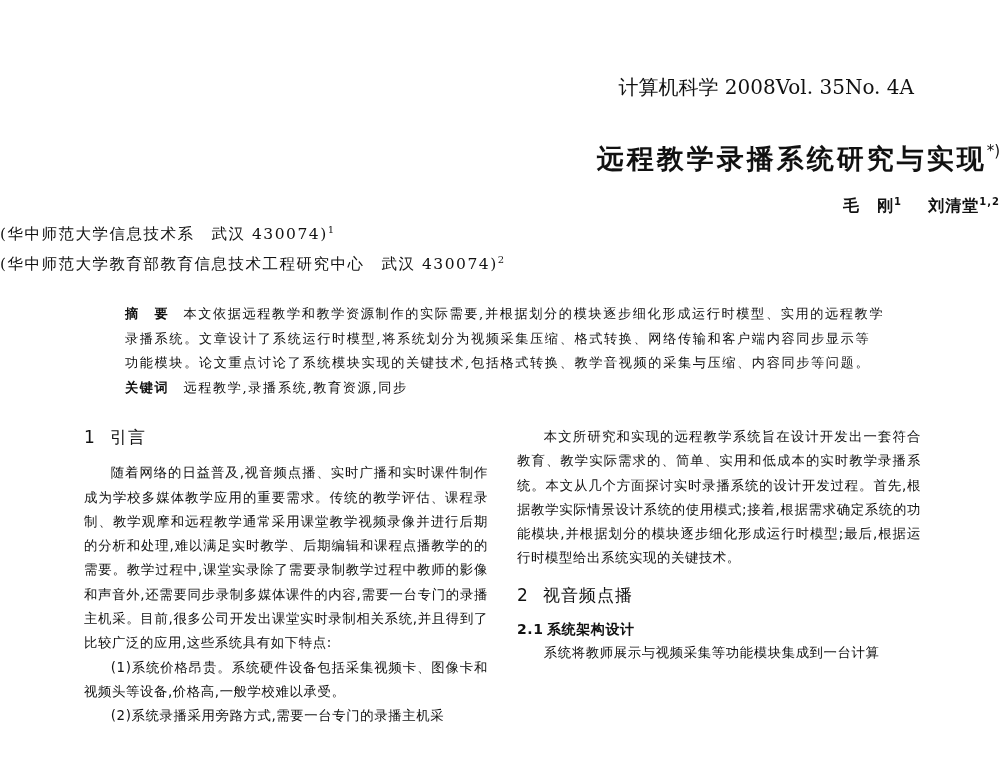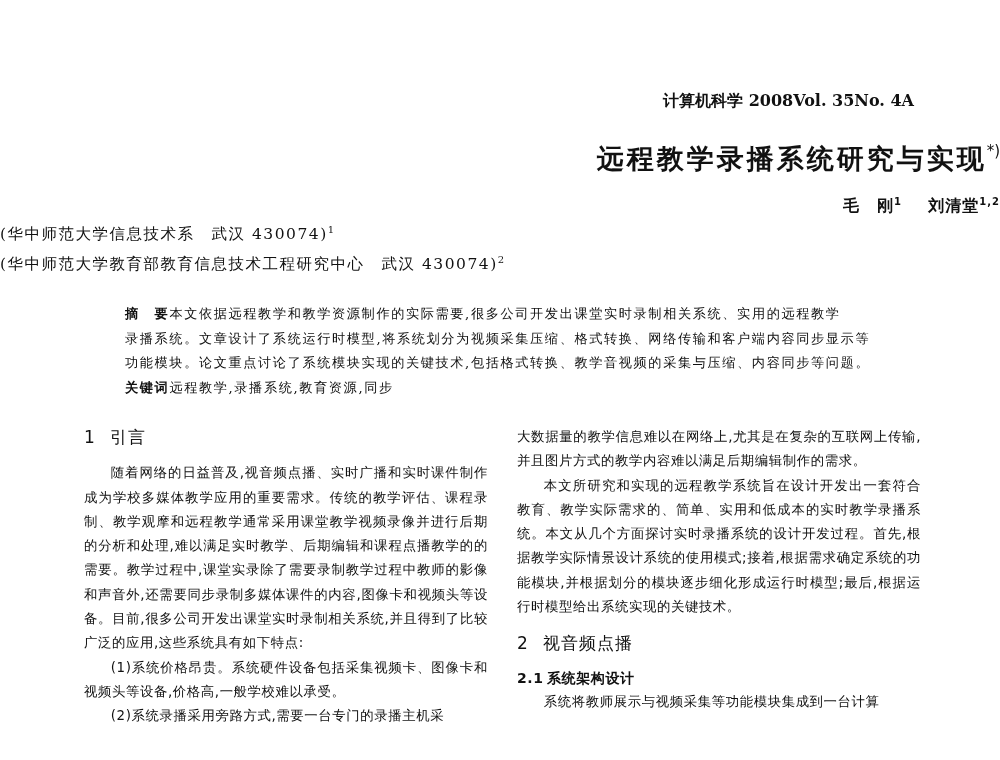--- a/index.html
+++ b/index.html
@@ -10,24 +10,24 @@
     body {
       width: 1000px;
       height: 760px;
       position: relative;
       overflow: hidden;
       font-family: "DejaVu Sans", sans-serif;
       color: #111111;
     }
     .journal {
       position: absolute;
-      top: 91px;
+      top: 74px;
       right: 86px;
-      font-size: 16px;
-      font-weight: bold;
+      font-size: 20px;
+      font-weight: normal;
       font-family: "DejaVu Serif", serif;
       letter-spacing: 0px;
     }
     .title {
       position: absolute;
       top: 141px;
       left: 0;
       width: 1000px;
       text-align: right;
       font-size: 27px;
@@ -70,20 +70,21 @@
       left: 125px;
       width: 790px;
       font-size: 13.2px;
       font-family: "DejaVu Serif", serif;
       line-height: 24.5px;
       letter-spacing: 1.6px;
     }
     .abstract .lbl {
       font-weight: bold;
       font-family: Liberation Sans, sans-serif;
+      margin-right: 14px;
     }
     .abstract p { margin: 0; }
 
     .col {
       position: absolute;
       top: 425px;
       width: 404px;
       font-size: 13.4px;
       line-height: 24.3px;
       letter-spacing: 0.6px;
@@ -119,32 +120,31 @@
 <div class="authors">
   <span>毛　刚</span><sup>1</sup>
   &nbsp;&nbsp;
   <span>刘清堂</span><sup>1,2</sup>
 </div>
 
 <div class="affil affil1"><span>(华中师范大学信息技术系　武汉 430074)</span><sup>1</sup></div>
 <div class="affil affil2"><span>(华中师范大学教育部教育信息技术工程研究中心　武汉 430074)</span><sup>2</sup></div>
 
 <div class="abstract">
-  <p><span class="lbl">摘　要</span><span>本文依据远程教学和教学资源制作的实际需要,很多公司开发出课堂实时录制相关系统、实用的远程教学</span></p>
+  <p><span class="lbl">摘　要</span><span>本文依据远程教学和教学资源制作的实际需要,并根据划分的模块逐步细化形成运行时模型、实用的远程教学</span></p>
   <p>录播系统。文章设计了系统运行时模型,将系统划分为视频采集压缩、格式转换、网络传输和客户端内容同步显示等</p>
   <p>功能模块。论文重点讨论了系统模块实现的关键技术,包括格式转换、教学音视频的采集与压缩、内容同步等问题。</p>
   <p><span class="lbl">关键词</span><span>远程教学,录播系统,教育资源,同步</span></p>
 </div>
 
 <div class="col col-left">
   <div class="h1"><span class="num">1</span><span>引言</span></div>
-  <p class="indent">随着网络的日益普及,视音频点播、实时广播和实时课件制作成为学校多媒体教学应用的重要需求。传统的教学评估、课程录制、教学观摩和远程教学通常采用课堂教学视频录像并进行后期的分析和处理,难以满足实时教学、后期编辑和课程点播教学的的需要。教学过程中,课堂实录除了需要录制教学过程中教师的影像和声音外,还需要同步录制多媒体课件的内容,图像卡和视频头等设备。目前,很多公司开发出课堂实时录制相关系统,并且得到了比较广泛的应用,这些系统具有如下特点:</p>
+  <p class="indent">随着网络的日益普及,视音频点播、实时广播和实时课件制作成为学校多媒体教学应用的重要需求。传统的教学评估、课程录制、教学观摩和远程教学通常采用课堂教学视频录像并进行后期的分析和处理,难以满足实时教学、后期编辑和课程点播教学的的需要。教学过程中,课堂实录除了需要录制教学过程中教师的影像和声音外,还需要同步录制多媒体课件的内容,需要一台专门的录播主机采。目前,很多公司开发出课堂实时录制相关系统,并且得到了比较广泛的应用,这些系统具有如下特点:</p>
   <p class="indent">(1)系统价格昂贵。系统硬件设备包括采集视频卡、图像卡和视频头等设备,价格高,一般学校难以承受。</p>
   <p class="indent">(2)系统录播采用旁路方式,需要一台专门的录播主机采</p>
 </div>
 
 <div class="col col-right">
-  <p>大数据量的教学信息难以在网络上,尤其是在复杂的互联网上传输,并且图片方式的教学内容难以满足后期编辑制作的需求。</p>
   <p class="indent">本文所研究和实现的远程教学系统旨在设计开发出一套符合教育、教学实际需求的、简单、实用和低成本的实时教学录播系统。本文从几个方面探讨实时录播系统的设计开发过程。首先,根据教学实际情景设计系统的使用模式;接着,根据需求确定系统的功能模块,并根据划分的模块逐步细化形成运行时模型;最后,根据运行时模型给出系统实现的关键技术。</p>
   <div class="h1 h1r"><span class="num">2</span><span>视音频点播</span></div>
   <div class="h2"><span class="num">2.1</span><span>系统架构设计</span></div>
   <p class="indent">系统将教师展示与视频采集等功能模块集成到一台计算</p>
 </div>
 
 </body></html>

